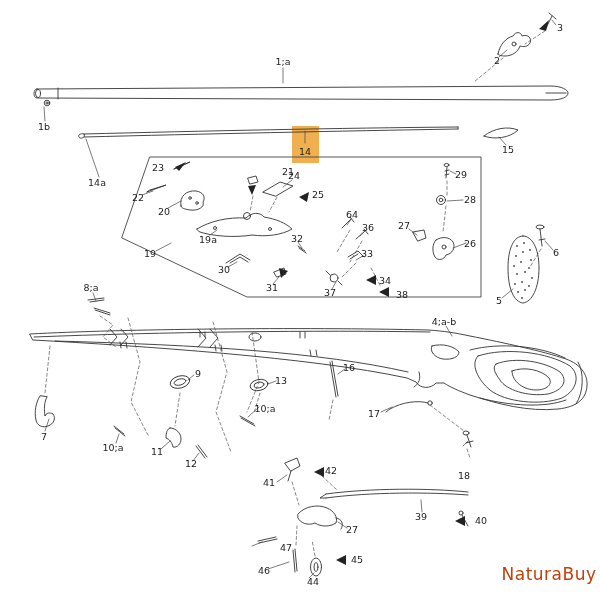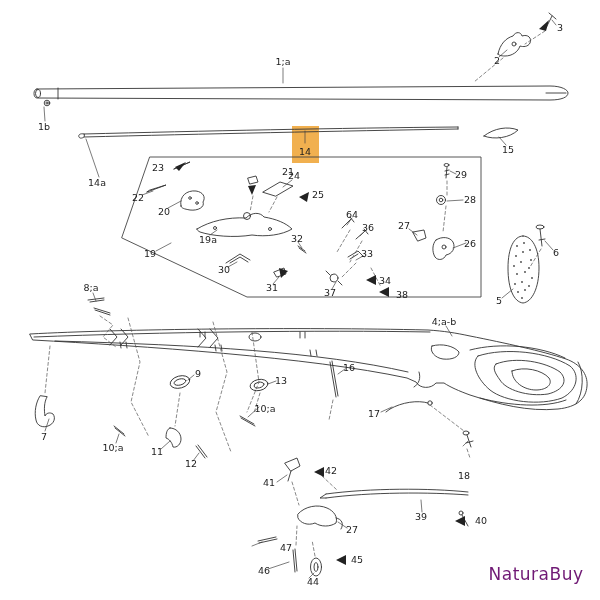--- a/index.html
+++ b/index.html
@@ -7,21 +7,21 @@
     position:relative;width:600px;height:600px;background:#ffffff;overflow:hidden;
     font-family:"DejaVu Sans","Liberation Sans",sans-serif;
   }
   .canvas svg{position:absolute;left:0;top:0;}
   .part-label{
     position:absolute;transform:translate(-50%,-50%);
     font-size:9.5px;line-height:1;color:#1c1c1c;white-space:nowrap;
   }
   .watermark{
     position:absolute;transform:translate(-50%,-50%);
-    font-size:17px;font-weight:500;letter-spacing:.5px;color:#701a75;
+    font-size:17px;font-weight:500;letter-spacing:.5px;color:#c2410c;margin-left:13px;
   }
 </style>
 </head>
 <body>
 
 <div class="canvas">
 
   <svg width="600" height="600" viewBox="0 0 600 600">
 
     <rect x="292" y="126" width="27" height="37" opacity="0.9" fill="#F0A73C"></rect>

